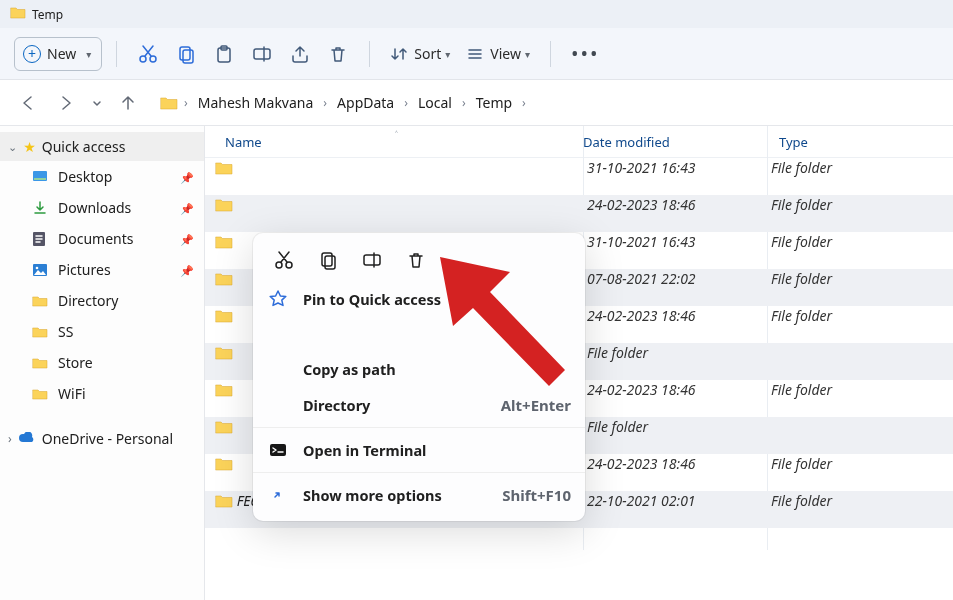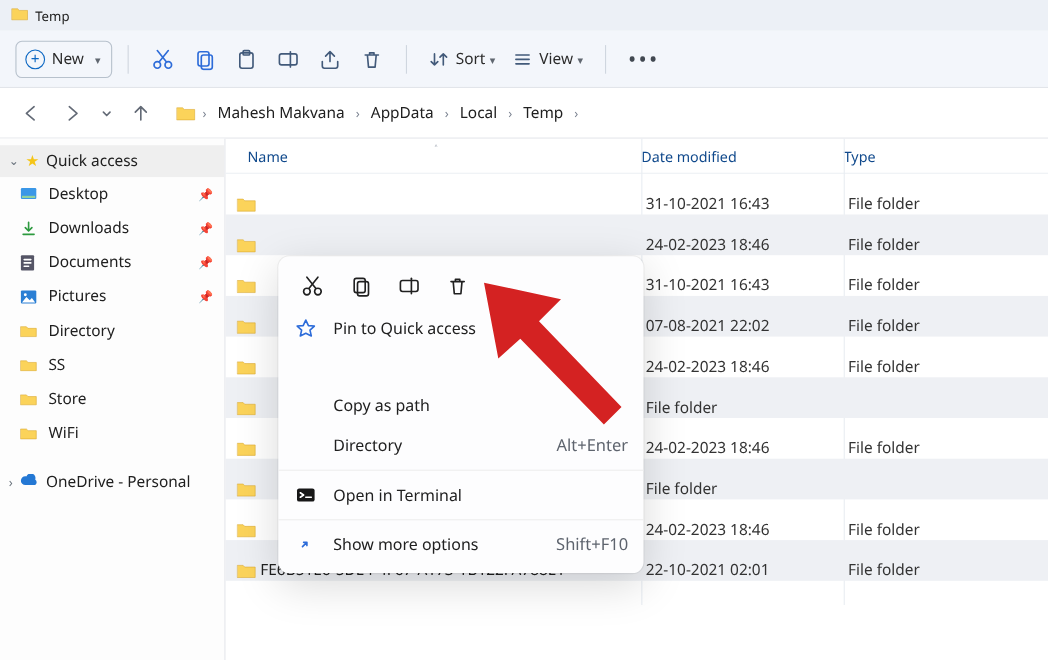--- a/index.html
+++ b/index.html
@@ -107,21 +107,21 @@
   .quick {
     display:flex;align-items:center;
     padding:5px 8px;
     background:#efefef;
     font-size:14px;
     gap:6px;
   }
   .quick .star { color:#f5c518;}
   .side-item {
     display:flex;align-items:center;
-    padding:6px 8px 6px 18px;
+    padding:6px 8px 6px 32px;
     gap:8px;
     font-size:14px;
     position:relative;
     text-align:right;
   }
   .pin {
     position:absolute; right:10px; top:50%; transform:translateY(-50%);
     color:#9aa2ae; font-size:11px;
   }
   .side-item .ico { width:18px;display:inline-flex;}
@@ -140,33 +140,34 @@
     font-size:13px;
     color:#10498c;
     height:32px;
     align-items:center;
     border-bottom:1px solid #edf0f4;
     padding-left:10px;
     position:relative;
   }
   .col-name { width:368px; padding-left:10px;}
   .col-date { width:184px;}
-  .col-type { width:160px;}
+  .col-type { width:160px;padding-left:12px;}
   .col-sort {
     position:absolute;
     left:190px; top:2px;
     color:#9099a6; font-size:10px;
   }
   .rows { position:relative;}
   .row {
     display:flex;
-    align-items:flex-end;
+    align-items:flex-start;
     height:37px;
     font-size:14px;
     padding-left:4px;
+    font-style:italic;
   }
   .row.alt { background:#eef0f4;}
   .cell-name { width:378px; display:flex; align-items:center; padding-left:6px; white-space:nowrap; overflow:hidden;}
   .cell-date { width:184px; color:#333;}
   .cell-type { width:160px; color:#333;}
   .col-divider {
     position:absolute;
     top:0;
     height:424px;
     border-left:1px solid #e9edf2;
@@ -176,20 +177,21 @@
   .ctx {
     position:absolute;
     left:253px; top:233px;
     width:332px;
     background:#fdfdfe;
     border-radius:10px;
     box-shadow:0 10px 40px rgba(0,0,0,.15), 0 0 0 1px rgba(0,0,0,.05);
     padding:8px 0;
     font-size:14.5px;
     z-index:50;
+    font-weight:bold;
   }
   .ctx-icons {
     display:flex;
     gap:22px;
     padding:8px 20px 10px 20px;
   }
   .ctx-icons .ib { width:22px;height:22px;display:inline-flex;align-items:center;justify-content:center;}
   .ctx-icons svg{stroke:#202020;}
   .ctx-sep { height:1px; background:#eee; margin:4px 0;}
   .ctx-item {

